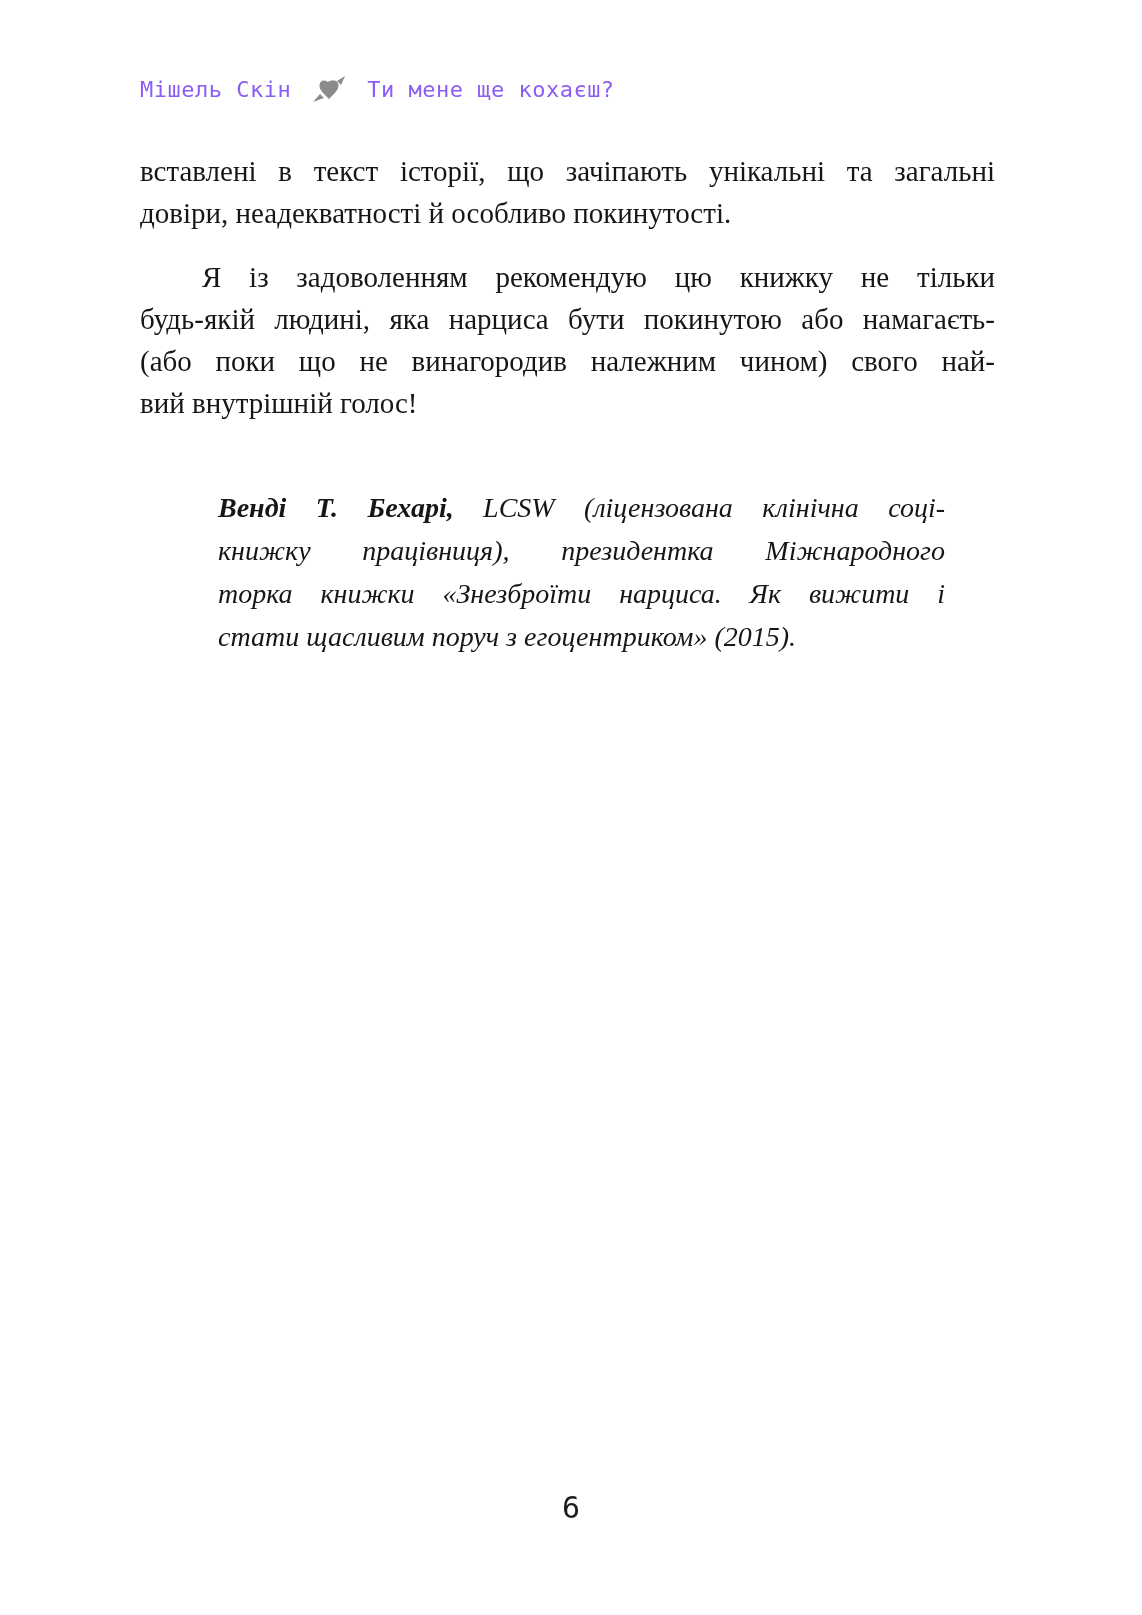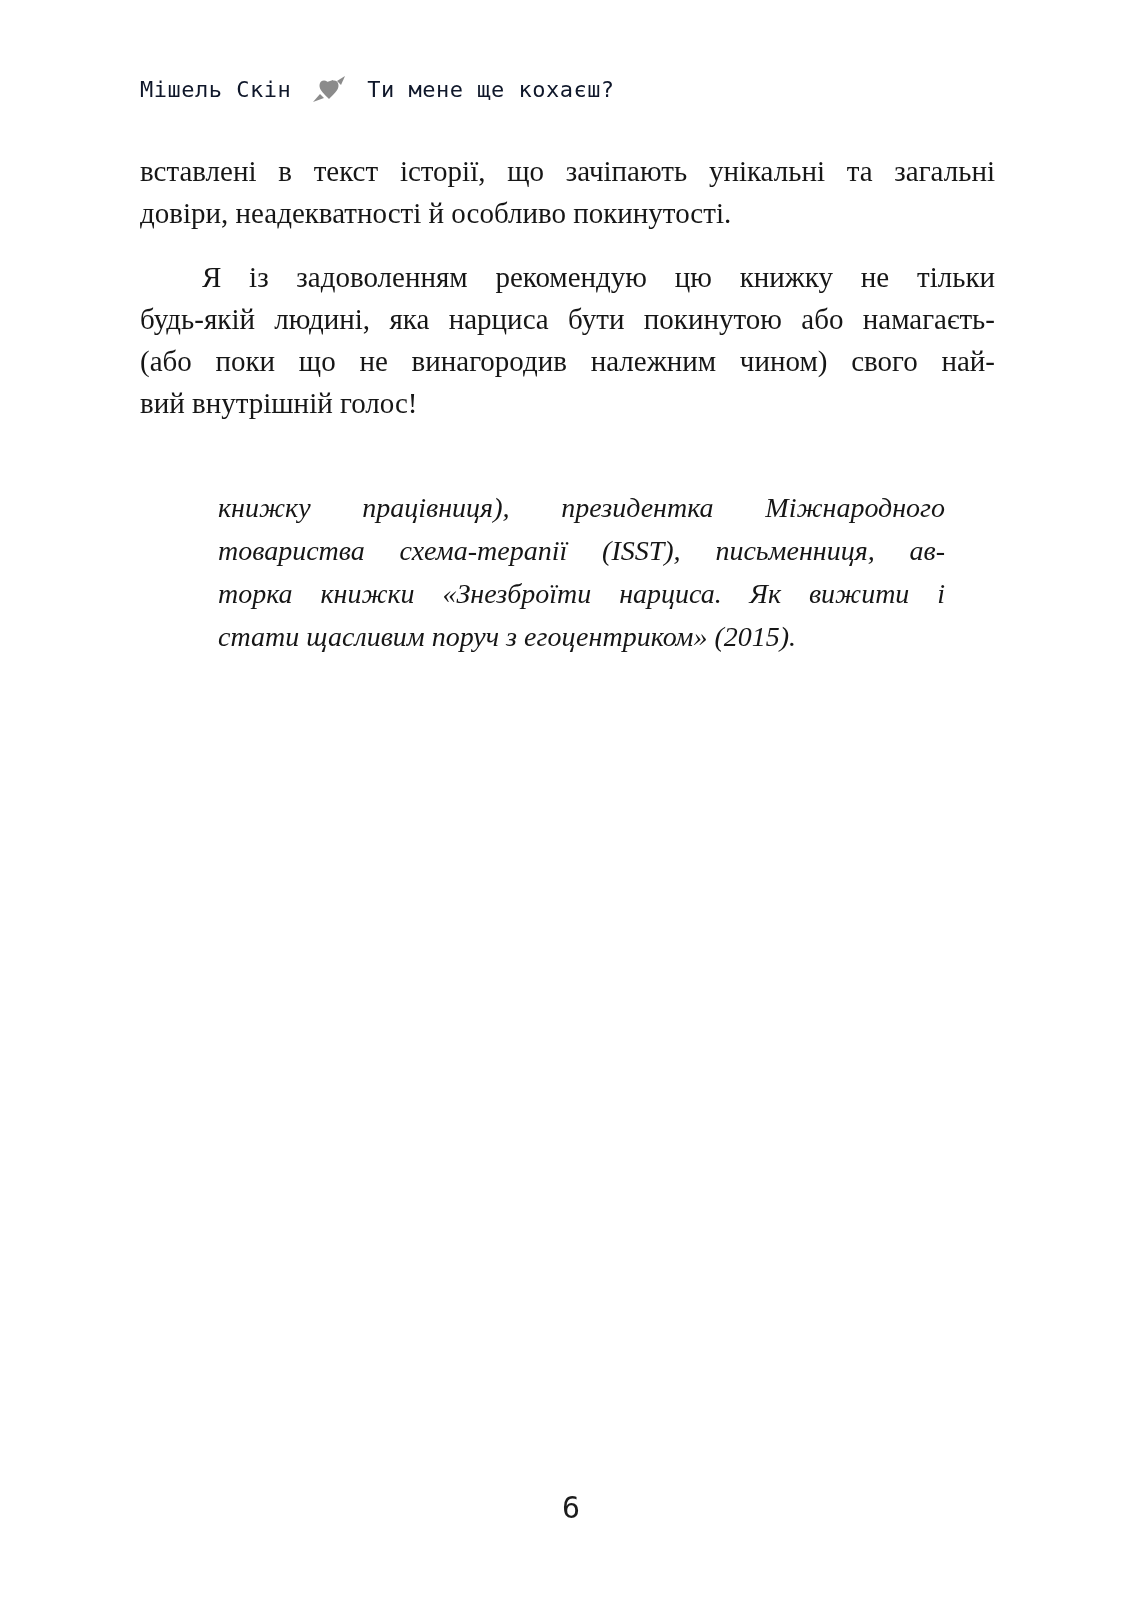--- a/index.html
+++ b/index.html
@@ -21,21 +21,21 @@
   
   .running-header {
     position: absolute;
     left: 140px;
     top: 74px;
     display: flex;
     align-items: center;
     font-family: "DejaVu Sans Mono", monospace;
     font-size: 22px;
     letter-spacing: 0.5px;
-    color: #0f172a;
+    color: #8b5cf6;
     white-space: nowrap;
   }
   .running-header .hsep {
     display: inline-flex;
     align-items: center;
     margin: 0 21px;
   }
 
   
   .page-body {
@@ -108,22 +108,22 @@
     </p>
 
     <p class="para">
       <span class="tline indent">Я із задоволенням рекомендую цю книжку не тільки</span>
       <span class="tline">будь-якій людині, яка нарциса бути покинутою або намагаєть-</span>
       <span class="tline">(або поки що не винагородив належним чином) свого най-</span>
       <span class="tline last">вий внутрішній голос!</span>
     </p>
 
     <div class="attribution">
+      <span class="tline"><span class="auth-name">Венді Т. Бехарі,</span><span> LCSW (ліцензована клінічна соці-</span></span>
       <span class="tline">книжку працівниця), президентка Міжнародного</span>
-      <span class="tline">товариства схема-терапії (ISST), письменниця, ав-</span>
       <span class="tline">торка книжки «Знезброїти нарциса. Як вижити і</span>
       <span class="tline last">стати щасливим поруч з егоцентриком» (2015).</span>
     </div>
 
   </div>
 
   <div class="page-number">6</div>
 
 </div>
 

